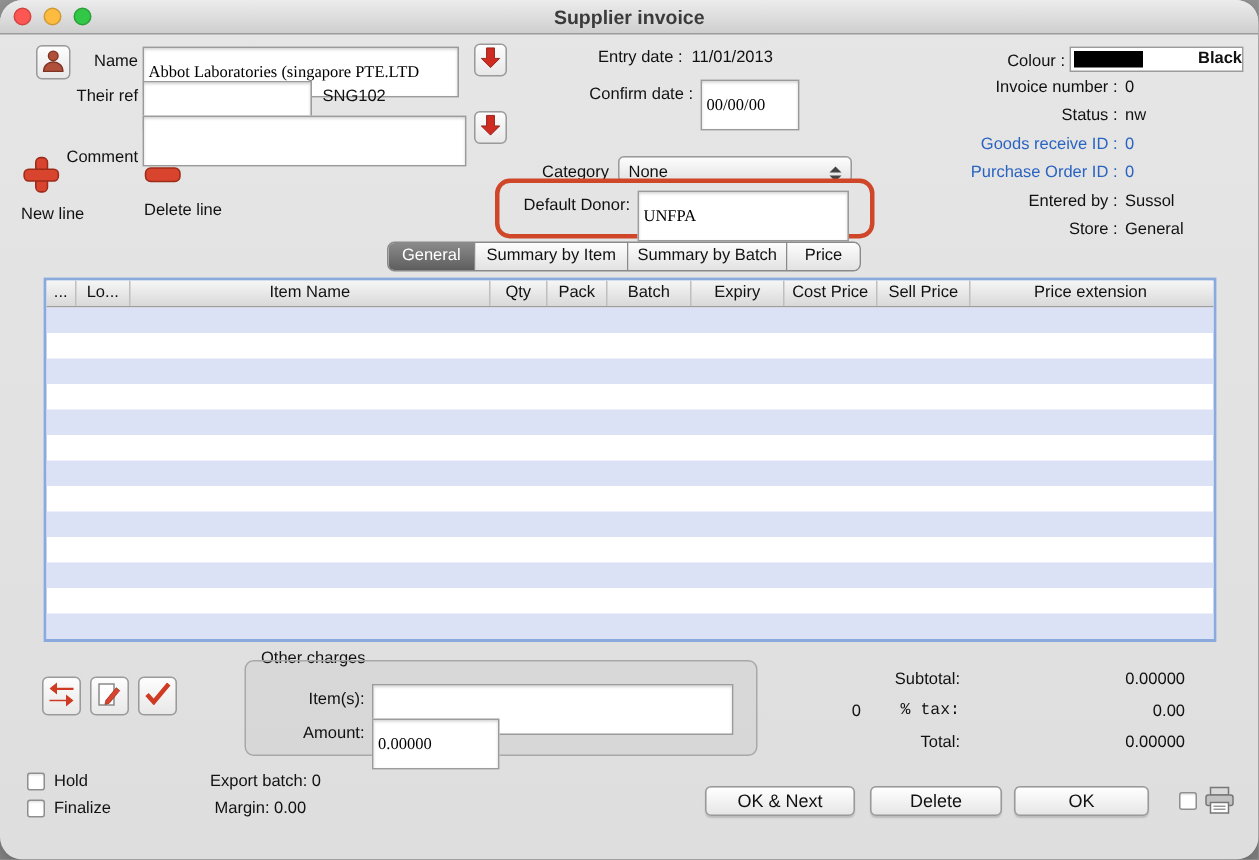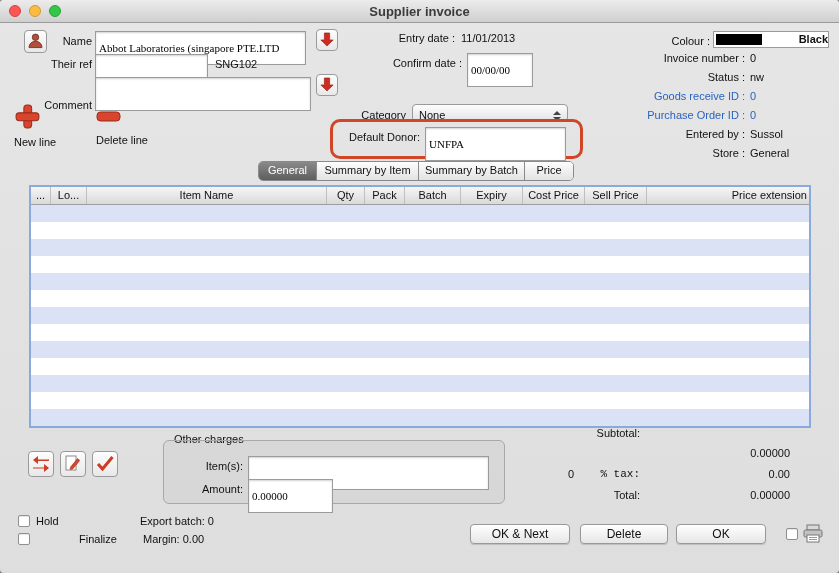--- a/index.html
+++ b/index.html
@@ -1,17 +1,17 @@
 <!DOCTYPE html>
 <html><head>
 <meta charset="utf-8">
 <style>
   html,body{margin:0;padding:0;background:#9a9a9a;font-family:"Liberation Sans",sans-serif;}
   .win{position:relative;width:839px;height:573px;margin:0 auto;background:linear-gradient(#e6e6e6,#dedede);
-       border-radius:4px;overflow:hidden;box-shadow:0 10px 30px rgba(0,0,0,.5);font-size:11px;color:#111;}
+       border-radius:15px;overflow:hidden;box-shadow:0 10px 30px rgba(0,0,0,.5);font-size:11px;color:#111;}
   .titlebar{position:absolute;left:0;top:0;right:0;height:22px;
        background:linear-gradient(#ececec,#cfcfcf);border-bottom:1px solid #9b9b9b;}
   .title{position:absolute;left:0;right:0;top:4px;text-align:center;font-weight:bold;font-size:13px;color:#3b3b3b;}
   .lights{position:absolute;left:9px;top:5px;display:flex;gap:8px;}
   .light{width:12px;height:12px;border-radius:50%;display:inline-block;box-sizing:border-box;}
   .light.red{background:#fc5753;border:1px solid #d34440;}
   .light.yellow{background:#fdbc40;border:1px solid #cf9935;}
   .light.green{background:#33c748;border:1px solid #2aa138;}
   .abs{position:absolute;}
   .lbl{position:absolute;line-height:14px;white-space:nowrap;}
@@ -42,21 +42,21 @@
        border-radius:5px;overflow:hidden;background:#eee;}
   .tab{box-sizing:border-box;line-height:17px;text-align:center;border-right:1px solid #8a8a8a;
        background:linear-gradient(#fdfdfd,#e2e2e2);cursor:pointer;}
   .tab:last-child{border-right:none;}
   .tab.selected{background:linear-gradient(#8a8a8a,#5e5e5e);color:#fff;}
   .table{position:absolute;left:29px;top:185px;width:782px;height:243px;box-sizing:border-box;
        border:2px solid #8aa9dc;background:#fff;overflow:hidden;}
   .thead{display:flex;height:17px;background:linear-gradient(#f6f6f6,#d9d9d9);border-bottom:1px solid #9e9e9e;}
   .th{box-sizing:border-box;border-right:1px solid #bfbfbf;text-align:center;line-height:16px;
        font-size:11px;overflow:hidden;white-space:nowrap;cursor:pointer;}
-  .th:last-child{border-right:none;text-align:right;}
+  .th:last-child{border-right:none;}
   .c0{width:20px;} .c1{width:36px;} .c2{width:240px;} .c3{width:38px;} .c4{width:40px;}
   .c5{width:56px;} .c6{width:62px;} .c7{width:62px;} .c8{width:62px;} .c9{width:160px;}
   .trow{height:17px;}
   .trow.stripe{background:#dce2f5;}
   .groupbox{position:absolute;box-sizing:border-box;border:1px solid #a8a8a8;border-radius:6px;
        background:rgba(0,0,0,0.035);}
   .btn{position:absolute;box-sizing:border-box;height:20px;border:1px solid #999;border-radius:4px;
        background:linear-gradient(#ffffff,#e6e6e6);font-family:"Liberation Sans",sans-serif;
        font-size:12px;text-align:center;line-height:18px;cursor:pointer;box-shadow:0 1px 1px rgba(0,0,0,.15);}
   .chk{position:absolute;width:12px;height:12px;box-sizing:border-box;border:1px solid #8f8f8f;
@@ -232,32 +232,32 @@
     </span>
   </div>
 
   <div class="lbl" style="left:174px;top:432px;">Other charges</div>
   <div class="groupbox" style="left:163px;top:440px;width:342px;height:64px;"></div>
   <div class="lbl r" style="left:165px;top:459px;width:78px;">Item(s):</div>
   <input class="fld" style="left: 248px; top: 456px; width: 241px; height: 16px;" value="">
   <div class="lbl r" style="left:165px;top:482px;width:78px;">Amount:</div>
   <input class="fld" style="left: 248px; top: 479px; width: 85px; height: 16px;" value="0.00000">
 
-  <div class="lbl r" style="left:540px;top:426px;width:100px;">Subtotal:</div>
+  <div class="lbl r" style="left:540px;top:446px;width:100px;">Subtotal:</div>
   <div class="lbl r" style="left:640px;top:446px;width:150px;">0.00000</div>
   <div class="lbl r" style="left:550px;top:467px;width:24px;">0</div>
   <div class="lbl r" style="left:574px;top:467px;width:66px;font-family:Liberation Mono, monospace;">% tax:</div>
   <div class="lbl r" style="left:640px;top:467px;width:150px;">0.00</div>
   <div class="lbl r" style="left:540px;top:488px;width:100px;">Total:</div>
   <div class="lbl r" style="left:640px;top:488px;width:150px;">0.00000</div>
 
   <span class="chk" style="left:18px;top:515px;"></span>
   <div class="lbl" style="left:36px;top:514px;">Hold</div>
   <span class="chk" style="left:18px;top:533px;"></span>
-  <div class="lbl" style="left:36px;top:532px;margin-left:43px;">Finalize</div>
+  <div class="lbl" style="left:36px;top:532px;">Finalize</div>
   <div class="lbl" style="left:140px;top:514px;">Export batch: 0</div>
   <div class="lbl" style="left:143px;top:532px;">Margin: 0.00</div>
 
   <div class="btn" style="left:470px;top:524px;width:100px;">OK &amp; Next</div>
   <div class="btn" style="left:580px;top:524px;width:88px;">Delete</div>
   <div class="btn" style="left:676px;top:524px;width:90px;">OK</div>
 
   <span class="chk" style="left:786px;top:528px;"></span>
   <div class="abs" style="left:802px;top:524px;cursor:pointer;">
     <span>

